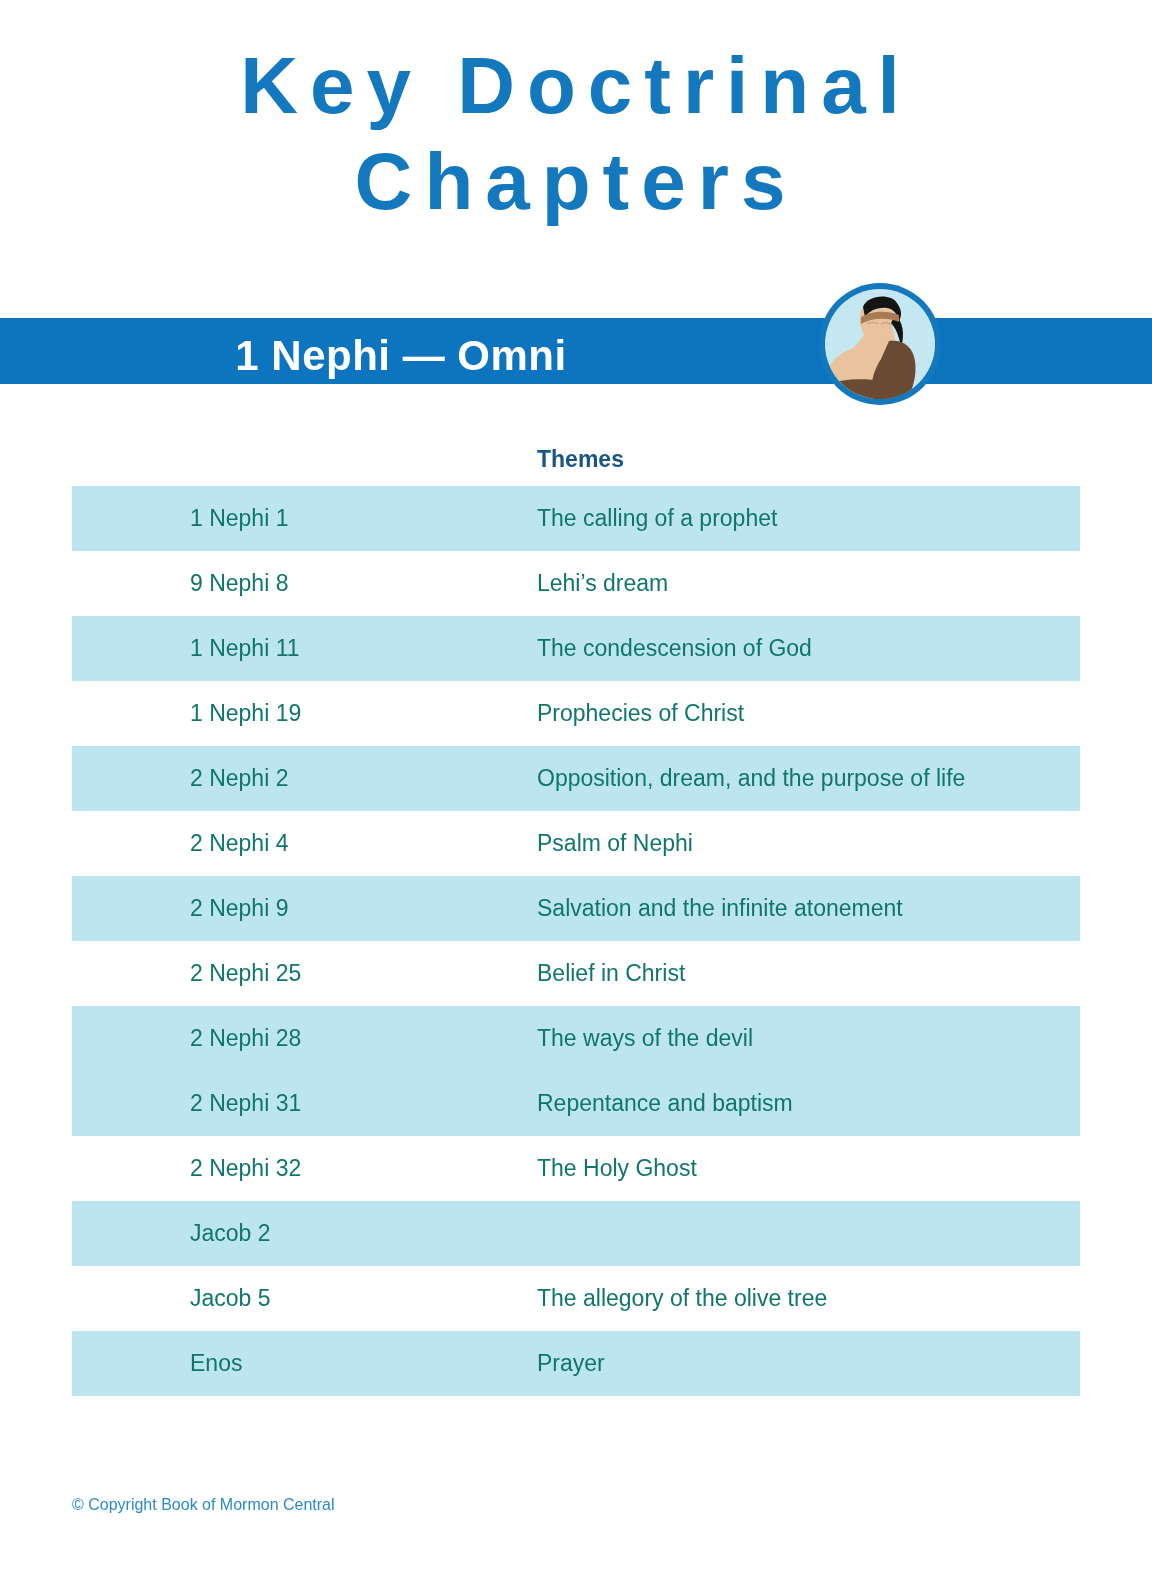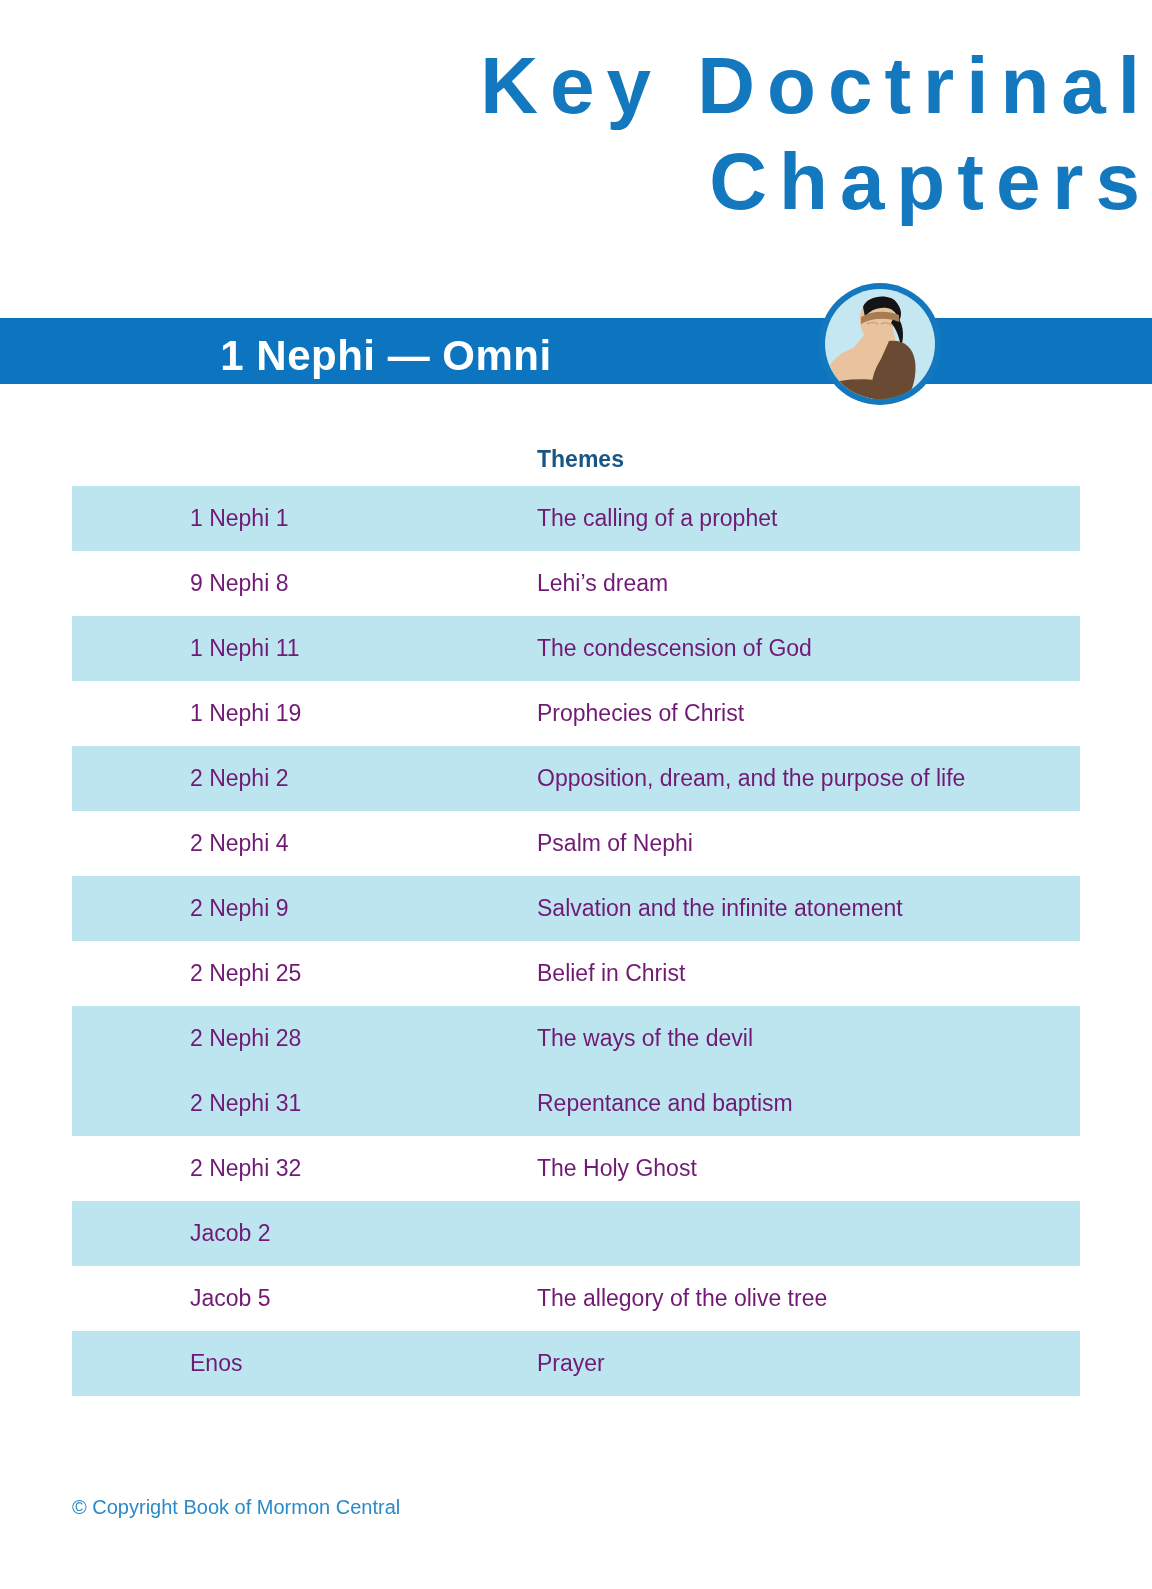--- a/index.html
+++ b/index.html
@@ -14,21 +14,21 @@
     overflow: hidden;
     position: relative;
   }
 
   
   .title-block {
     position: absolute;
     top: 38px;
     left: 0;
     width: 1152px;
-    text-align: right;
+    text-align: center;
   }
   .title-line {
     color: #1478be;
     font-weight: bold;
     font-size: 80px;
     line-height: 96px;
     letter-spacing: 12px;
     white-space: nowrap;
   }
 
@@ -48,20 +48,21 @@
     width: 772px;
     height: 76px;
     display: flex;
     align-items: center;
     justify-content: center;
     color: #ffffff;
     font-size: 42px;
     font-weight: bold;
     letter-spacing: 0.5px;
     white-space: nowrap;
+    padding-left: 15px;
   }
 
   
   .avatar {
     position: absolute;
     left: 817px;
     top: 281px;
     width: 126px;
     height: 126px;
   }
@@ -91,36 +92,36 @@
   }
   .row.shaded {
     background: #bde5ef;
   }
   .row .cell {
     position: absolute;
     top: 0;
     height: 65px;
     display: flex;
     align-items: center;
-    color: #701a75;
+    color: #0f766e;
     font-size: 23px;
     white-space: nowrap;
   }
   .col-chapter { left: 118px; }
   .col-theme   { left: 465px; text-align: right; }
   .thead .col-chapter { left: 118px; margin-top: 47px; }
   .thead .col-theme   { left: 465px; }
 
   
   .copyright {
     position: absolute;
     left: 72px;
     top: 1496px;
     color: #2a8ac9;
-    font-size: 20px;
+    font-size: 16px;
     white-space: nowrap;
   }
 </style>
 </head>
 <body>
 
 <div class="title-block">
   <div class="title-line">Key Doctrinal</div>
   <div class="title-line">Chapters</div>
 </div>

